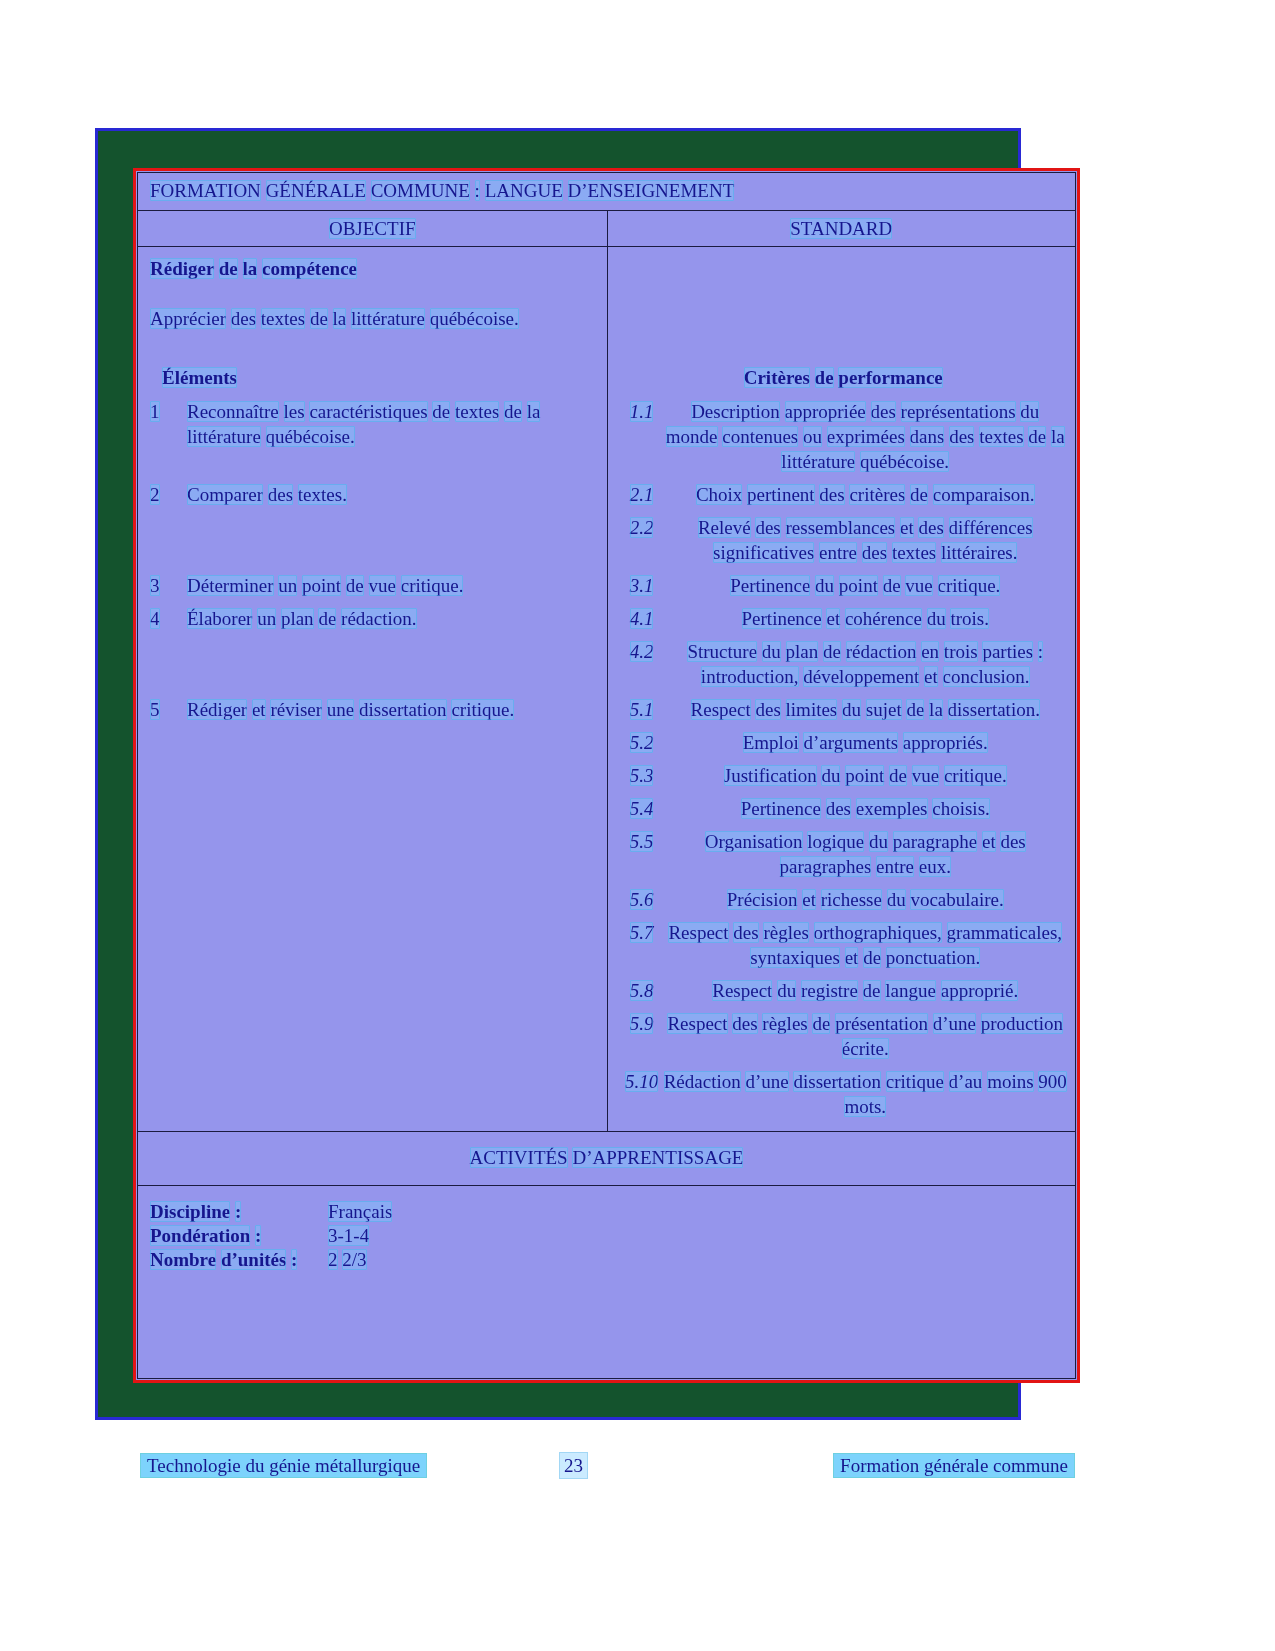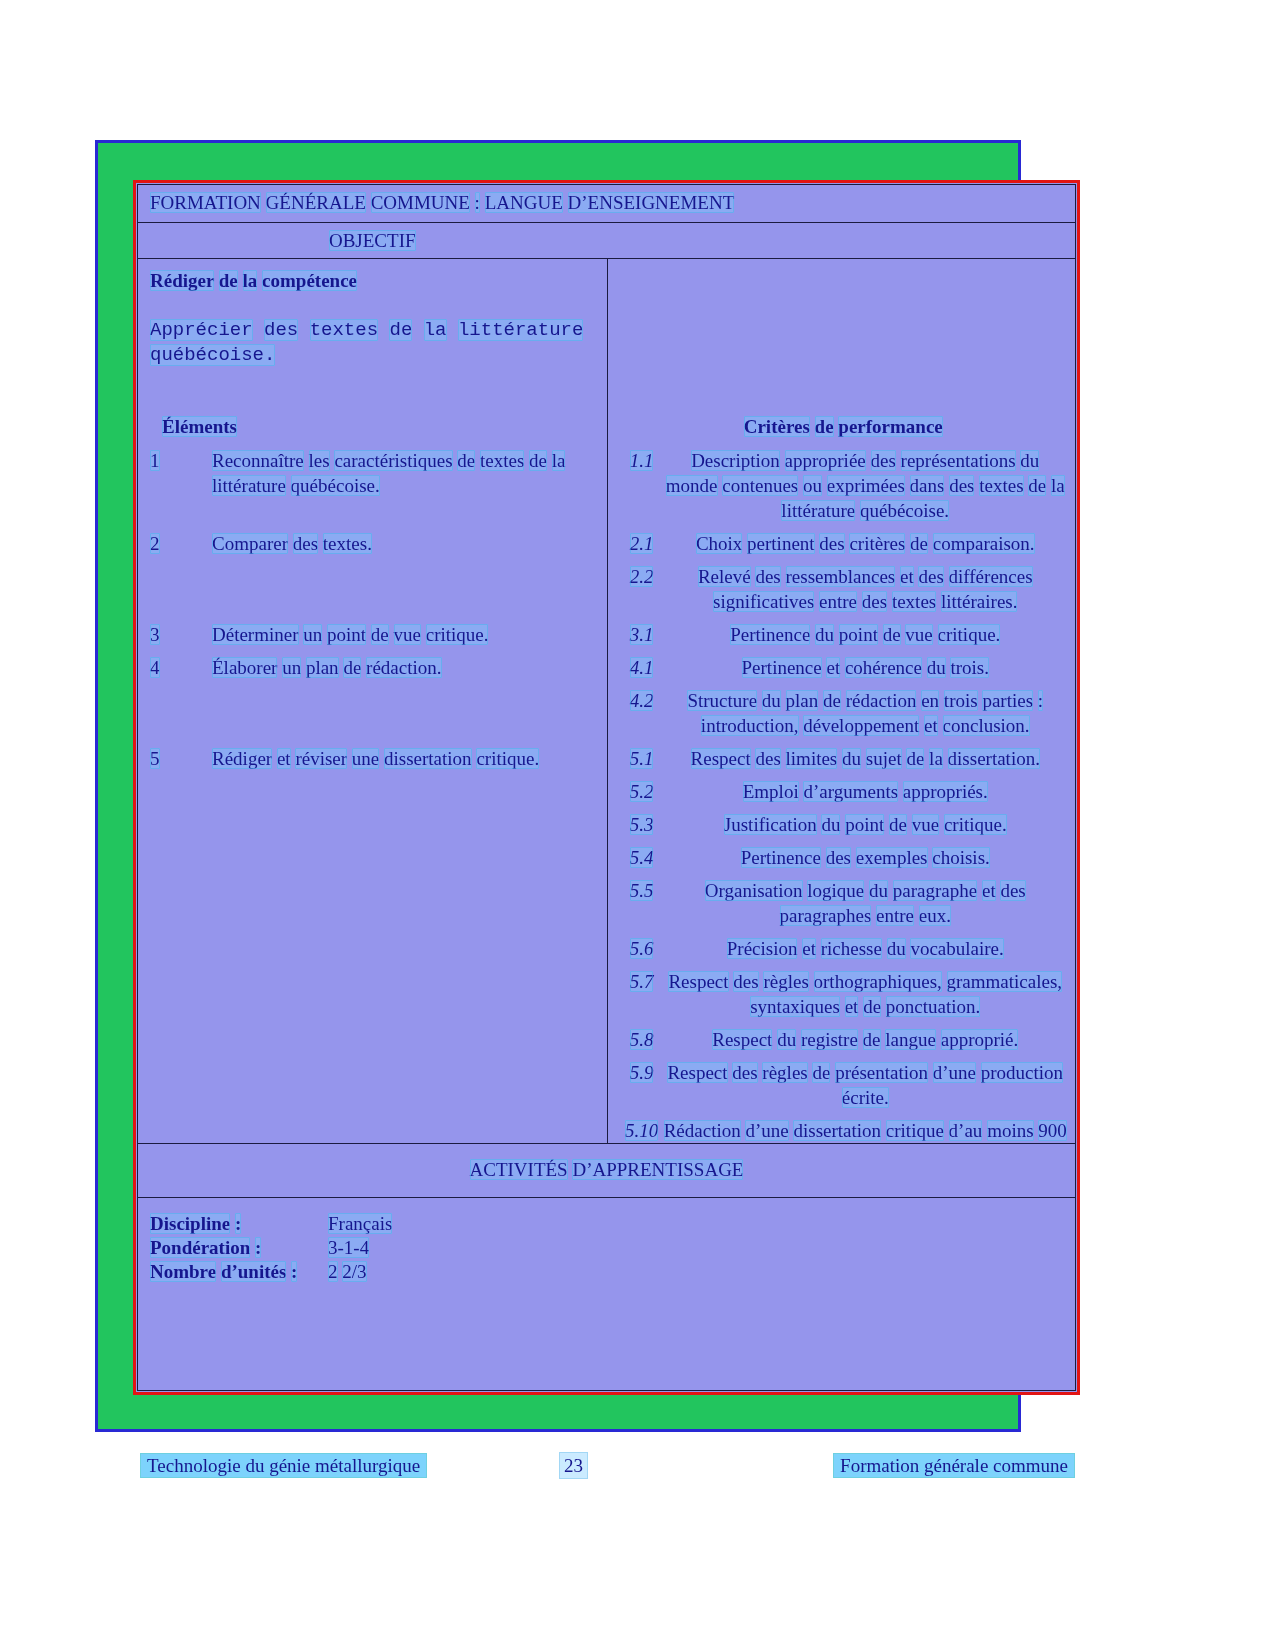--- a/index.html
+++ b/index.html
@@ -1,22 +1,22 @@
 <!DOCTYPE html>
 <html><head>
 <meta charset="utf-8">
 <style>
   html,body { margin:0; padding:0; background:#ffffff; }
   .screen {
     position:relative; width:1275px; height:1651px; background:#ffffff;
     font-family:"Liberation Serif", serif; color:#16168e; font-size:19px; line-height:25px;
   }
   .page {
-    position:absolute; left:95px; top:140px; width:926px; height:1292px;
-    background:#22c55e; border:3px solid #2929d4; box-sizing:border-box;
+    position:absolute; left:95px; top:128px; width:926px; height:1292px;
+    background:#14532d; border:3px solid #2929d4; box-sizing:border-box;
   }
   .table-wrap {
     position:absolute; left:35px; top:37px; width:947px; height:1215px;
     border:3px solid #e21414; background:#9595ec; box-sizing:border-box;
   }
   .table-inner {
     position:absolute; inset:1px; border:1px solid #1b1b40;
     display:flex; flex-direction:column; box-sizing:border-box;
   }
   .hdr { padding:5px 10px 7px 12px; border-bottom:1px solid #1b1b40; }
@@ -24,25 +24,25 @@
   .colhead { display:flex; border-bottom:1px solid #1b1b40; }
   .colhead .ch { width:50%; text-align:center; padding:5px 0; box-sizing:border-box; }
   .colhead .ch.r { border-left:1px solid #1b1b40; }
   .tbody { flex:1; display:flex; flex-direction:column; overflow:hidden; }
   .row { display:flex; }
   .row:last-child { flex:1; }
   .cell-l { width:50%; padding:0 10px 0 12px; box-sizing:border-box; }
   .cell-r { width:50%; border-left:1px solid #1b1b40; padding:0 8px 0 12px; box-sizing:border-box;text-align:center; }
   .sect-heading { font-weight:bold; }
   .enonce .sect-heading { margin:9px 0 25px; }
-  .enonce-text { margin-bottom:40px;font-family:Liberation Mono, monospace; }
+  .enonce-text { margin-bottom:28px; }
   .row-headings .sect-heading { padding:6px 12px 9px; }
   .elem { display:flex; margin-bottom:8px; }
   .enum { width:37px; flex:none; }
-  .etext { flex:1;margin-left:25px; }
+  .etext { flex:1; }
   .crit { display:flex; margin-bottom:8px; }
   .cnum { width:44px; flex:none;font-style:italic; }
   .ctext { flex:1; }
   .activites {
     border-top:1px solid #1b1b40; border-bottom:1px solid #1b1b40;
     text-align:center; padding:13px 0 15px; flex:none;
   }
   .details { height:192px; padding:14px 12px 0 12px; box-sizing:border-box; flex:none; }
   .detail-row { display:flex; line-height:24px; }
   .dlabel { width:178px; font-weight:bold; flex:none; }
@@ -66,20 +66,21 @@
   <div class="page">
     <div class="table-wrap">
       <div class="table-inner">
 
         <div class="hdr">
           <div class="hdr-line1 hl"><span class="w">FORMATION</span> <span class="w">GÉNÉRALE</span> <span class="w">COMMUNE</span> <span class="w">:</span> <span class="w">LANGUE</span> <span class="w">D’ENSEIGNEMENT</span></div>
         </div>
 
         <div class="colhead">
           <div class="ch l hl"><span class="w">OBJECTIF</span></div>
+          <div class="ch r hl"><span class="w">STANDARD</span></div>
         </div>
 
         <div class="tbody">
 
           <div class="row">
             <div class="cell-l enonce">
               <div class="sect-heading hl"><span class="w">Rédiger</span> <span class="w">de</span> <span class="w">la</span> <span class="w">compétence</span></div>
               <div class="enonce-text hl"><span class="w">Apprécier</span> <span class="w">des</span> <span class="w">textes</span> <span class="w">de</span> <span class="w">la</span> <span class="w">littérature</span> <span class="w">québécoise.</span></div>
             </div>
             <div class="cell-r"></div>

